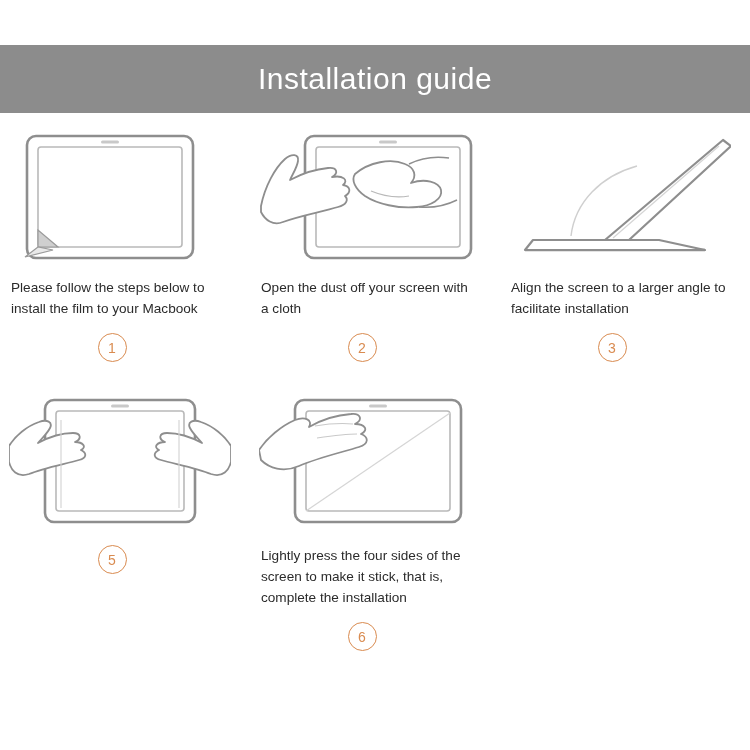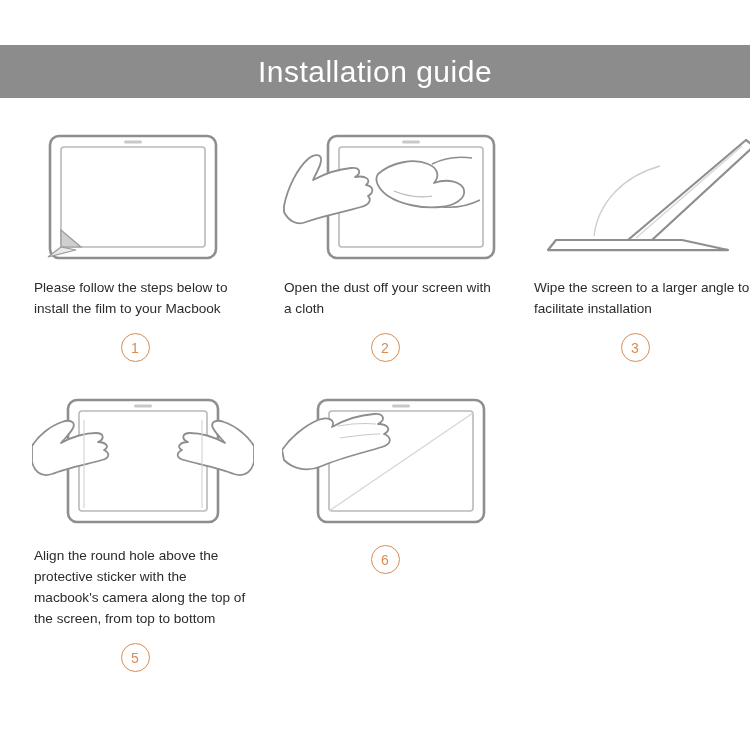--- a/index.html
+++ b/index.html
@@ -17,21 +17,21 @@
     position: relative;
     width: 750px;
     height: 750px;
     background: #ffffff;
   }
   .header {
     position: absolute;
     left: 0;
     top: 45px;
     width: 750px;
-    height: 53px;
+    height: 68px;
     background: #8c8c8c;
     display: flex;
     align-items: center;
     justify-content: center;
   }
   .header-title {
     color: #ffffff;
     font-size: 30px;
     font-weight: normal;
     letter-spacing: 0.5px;
@@ -40,21 +40,21 @@
     position: absolute;
     left: 0;
     top: 128px;
     width: 750px;
     display: flex;
     flex-wrap: wrap;
   }
   .cell {
     width: 250px;
     box-sizing: border-box;
-    padding: 0 24px;
+    padding: 0 1px;
     display: flex;
     flex-direction: column;
     align-items: flex-start;
   }
   .art {
     width: 222px;
     height: 135px;
     position: relative;
     margin-left: 8px;
   }
@@ -136,56 +136,56 @@
     <div class="cell row1-wrap">
       <div class="art">
         <svg width="222" height="135" viewBox="0 0 222 135">
           <path d="M16 122 L196 122" stroke="#8e8e8e" stroke-width="2.4" fill="none"></path>
           <path d="M16 122 L24 112 L150 112 L196 122 Z" fill="#ffffff" stroke="#8e8e8e" stroke-width="2.2" stroke-linejoin="round"></path>
           <path d="M96 112 L214 12 L222 18 L120 112 Z" fill="#ffffff" stroke="#8e8e8e" stroke-width="2.2" stroke-linejoin="round"></path>
           <path d="M104 110 L210 18" fill="none" stroke="#d5d5d5" stroke-width="1.2"></path>
           <path d="M62 108 C66 74 92 48 128 38" fill="none" stroke="#cfcfcf" stroke-width="1.4" stroke-dasharray="0"></path>
         </svg>
       </div>
-      <div class="caption">Wipe the screen to a larger angle to facilitate installation</div>
+      <div class="caption">Align the screen to a larger angle to facilitate installation</div>
       <div class="step-num">
         <div class="circle">3</div>
       </div>
     </div>
 
 
     <div class="cell row2">
       <div class="art">
         <svg width="222" height="135" viewBox="0 0 222 135">
           <rect x="36" y="4" width="150" height="122" rx="9" ry="9" fill="#ffffff" stroke="#8e8e8e" stroke-width="2.6"></rect>
           <rect x="47" y="15" width="128" height="100" rx="3" ry="3" fill="#ffffff" stroke="#b9b9b9" stroke-width="1.6"></rect>
           <rect x="102" y="8.5" width="18" height="3" rx="1.5" fill="#c9c9c9"></rect>
           <path d="M0 50 C6 40 18 30 30 26 C38 23 44 26 41 32 C38 38 32 43 29 47 C40 41 54 37 64 37 C72 37 73 43 66 46 C74 46 78 51 72 54 C78 57 78 62 70 64 C56 68 34 72 20 78 C8 82 2 74 0 66 Z" fill="#ffffff" stroke="#8e8e8e" stroke-width="1.8" stroke-linejoin="round"></path>
           <path d="M222 50 C216 40 204 30 192 26 C184 23 178 26 181 32 C184 38 190 43 193 47 C182 41 168 37 158 37 C150 37 149 43 156 46 C148 46 144 51 150 54 C144 57 144 62 152 64 C166 68 188 72 202 78 C214 82 220 74 222 66 Z" fill="#ffffff" stroke="#8e8e8e" stroke-width="1.8" stroke-linejoin="round"></path>
           <path d="M52 24 L52 112" fill="none" stroke="#d2d2d2" stroke-width="1.1"></path>
           <path d="M170 24 L170 112" fill="none" stroke="#d2d2d2" stroke-width="1.1"></path>
         </svg>
       </div>
-      <div class="caption">Align the round hole above the protective sticker with the macbook's camera along the top of the screen, from top to bottom</div>
       <div class="step-num">
         <div class="circle">5</div>
       </div>
     </div>
 
     <div class="cell row2">
       <div class="art">
         <svg width="222" height="135" viewBox="0 0 222 135">
           <rect x="36" y="4" width="166" height="122" rx="9" ry="9" fill="#ffffff" stroke="#8e8e8e" stroke-width="2.6"></rect>
           <rect x="47" y="15" width="144" height="100" rx="3" ry="3" fill="#ffffff" stroke="#b9b9b9" stroke-width="1.6"></rect>
           <rect x="110" y="8.5" width="18" height="3" rx="1.5" fill="#c9c9c9"></rect>
           <path d="M0 54 C8 42 22 30 36 24 C46 20 54 24 50 31 C62 24 78 19 92 18 C102 17 104 24 96 28 C106 28 110 34 102 38 C110 41 110 48 100 51 C84 56 58 62 40 70 C24 77 10 72 2 64 Z" fill="#ffffff" stroke="#8e8e8e" stroke-width="1.8" stroke-linejoin="round"></path>
           <path d="M56 30 C68 28 82 27 94 28" fill="none" stroke="#c9c9c9" stroke-width="1.1"></path>
           <path d="M58 42 C72 40 86 38 98 38" fill="none" stroke="#c9c9c9" stroke-width="1.1"></path>
           <path d="M47 115 L191 17" fill="none" stroke="#d5d5d5" stroke-width="1.2"></path>
         </svg>
       </div>
+      <div class="caption">Lightly press the four sides of the screen to make it stick, that is, complete the installation</div>
       <div class="step-num">
         <div class="circle">6</div>
       </div>
     </div>
 
   </div>
 </div>
 
 </body></html>

